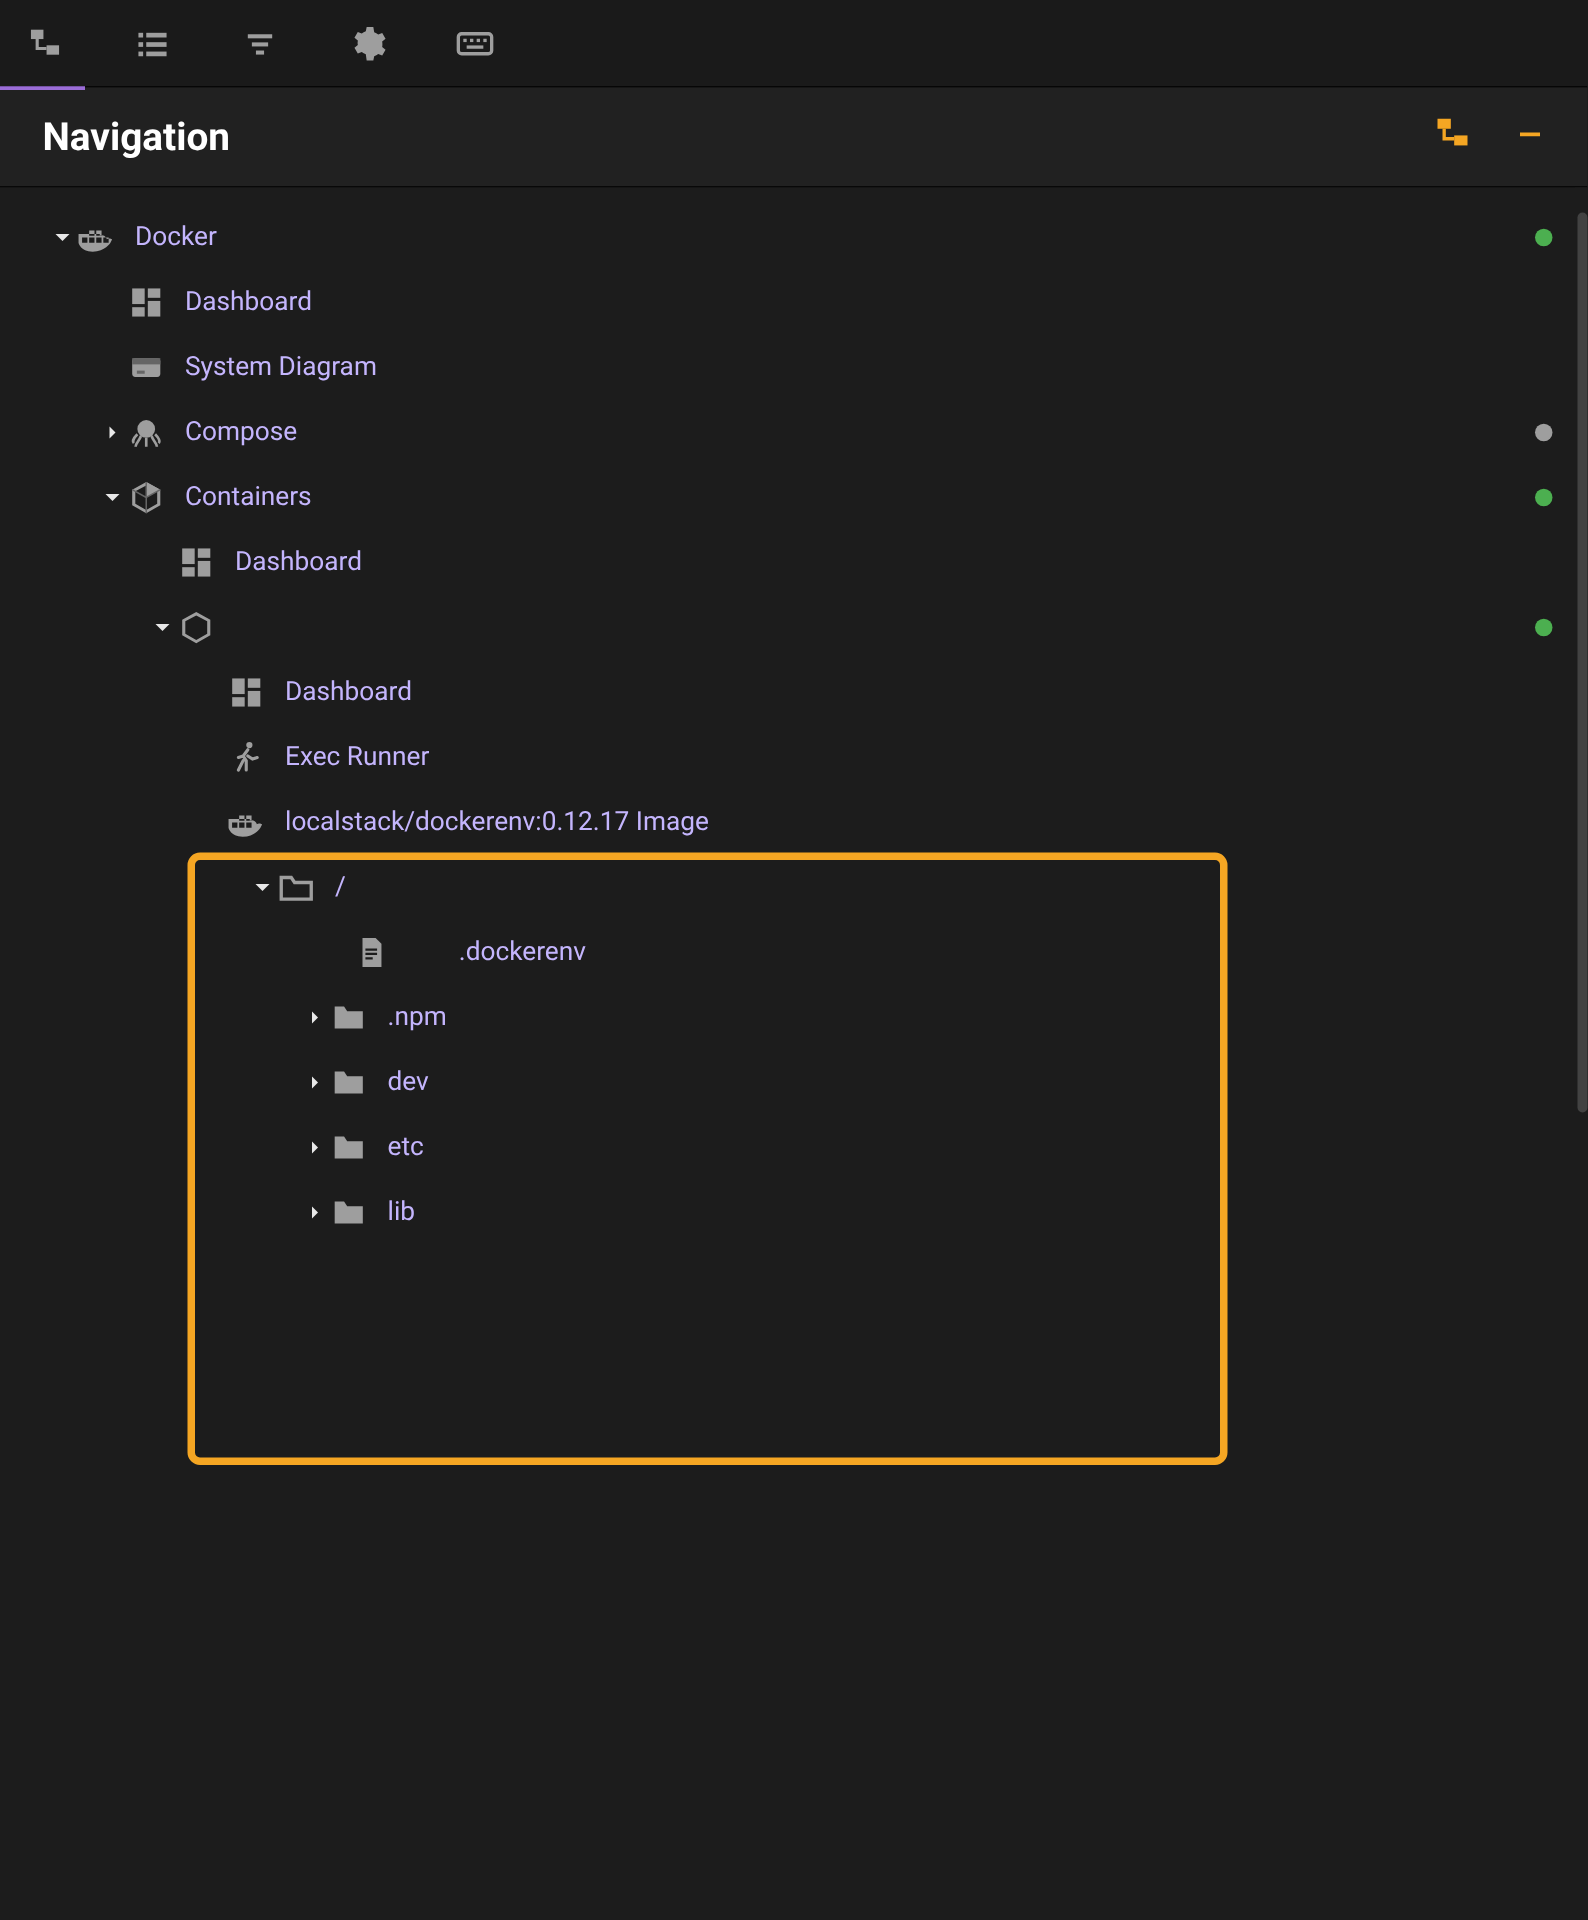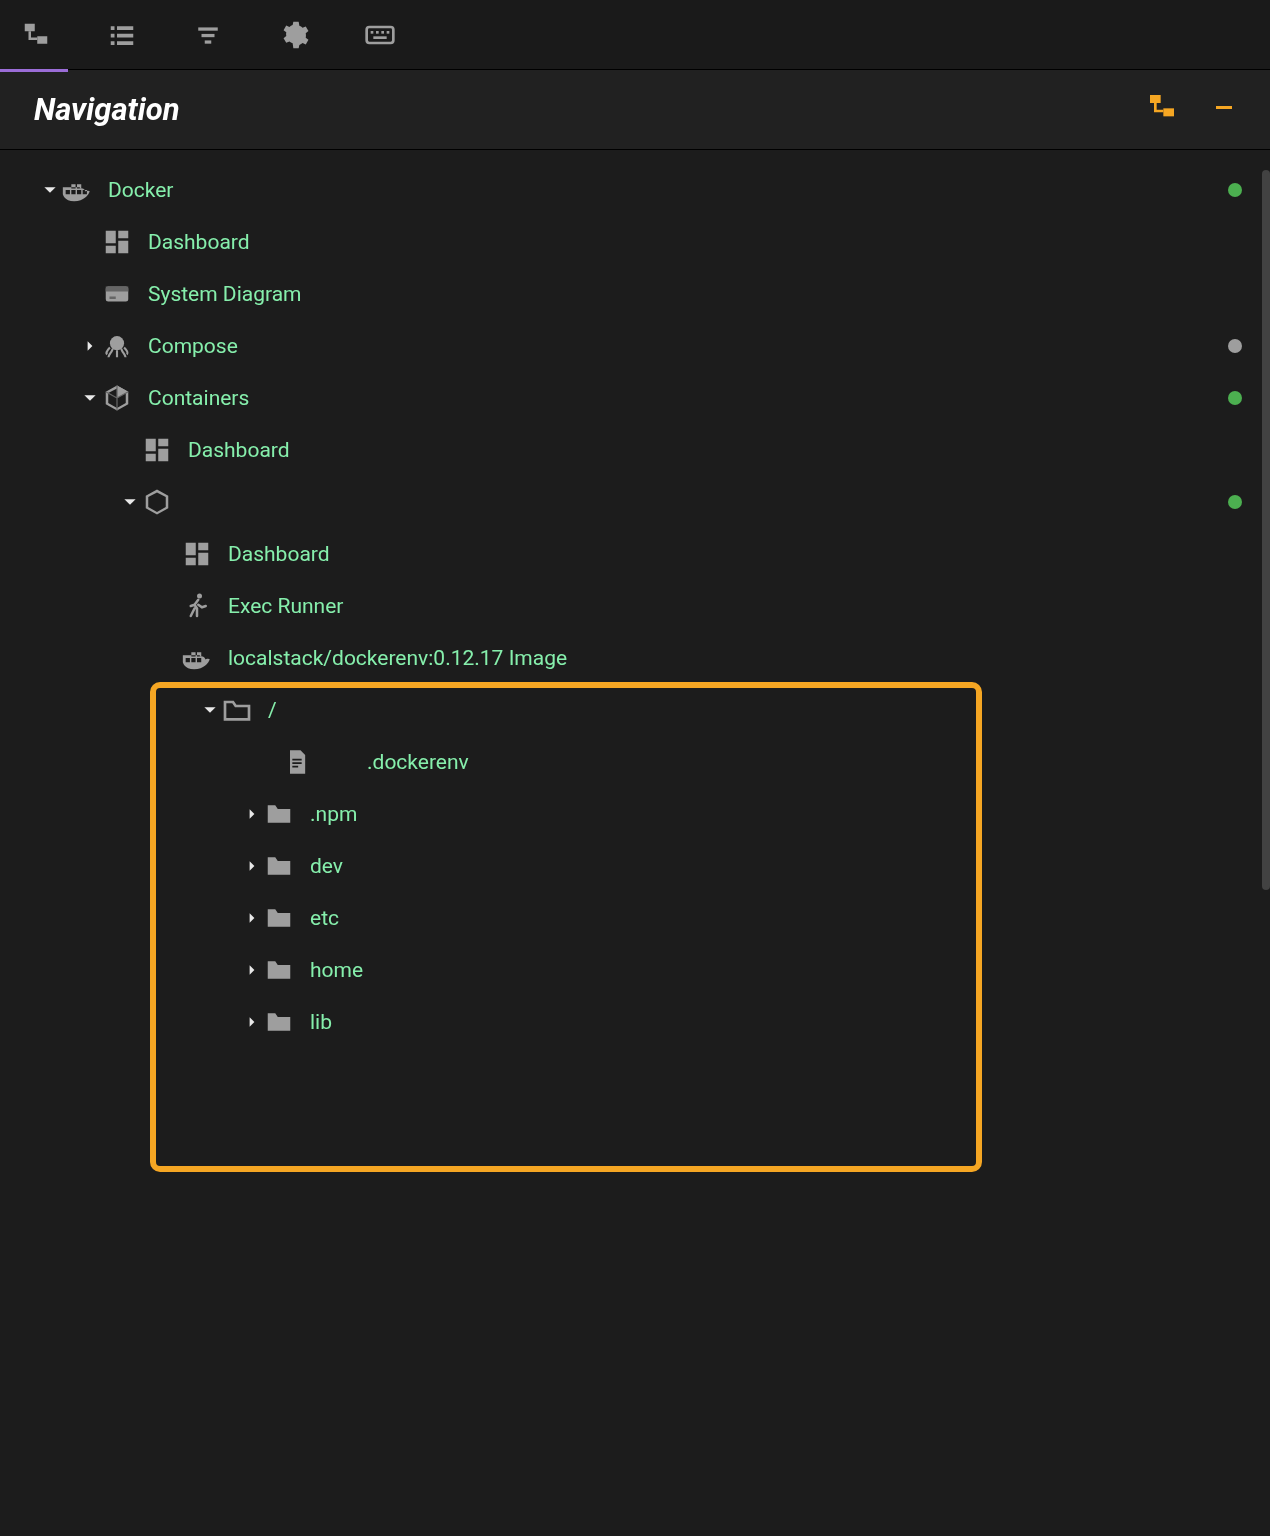--- a/index.html
+++ b/index.html
@@ -39,21 +39,20 @@
     background: #9b6dd7;
   }
   .nav-header {
     height: 80px;
     background: #212121;
     display: flex;
     align-items: center;
     justify-content: space-between;
     padding: 0 34px;
     border-bottom: 1px solid #000;
-    font-style: italic;
   }
   .nav-title {
     font-size: 31px;
     font-weight: 700;
     color: #fff;
   }
   .nav-header-actions {
     display: flex;
     align-items: center;
     gap: 34px;
@@ -85,21 +84,21 @@
     height: 34px;
     display: flex;
     align-items: center;
     justify-content: center;
     flex-shrink: 0;
     margin-right: 14px;
     color: #9e9e9e;
   }
   .row-label {
     font-size: 21px;
-    color: #86efac;
+    color: #c4b5fd;
     white-space: nowrap;
   }
   .status-dot {
     width: 14px;
     height: 14px;
     border-radius: 50%;
     position: absolute;
     right: 28px;
   }
   .dot-green { background: #4caf50; }
@@ -399,45 +398,32 @@
         </svg>
     </span>
     <span class="row-icon">
       <svg width="30" height="30" viewBox="0 0 24 24" fill="#9e9e9e">
           <path d="M3 5h6l2 3h10v11H3z"></path>
         </svg>
     </span>
     <span class="row-label">etc</span>
   </div>
 
+
   <div class="tree-row indent-5">
     <span class="expand-toggle">
       <svg width="12" height="12" viewBox="0 0 10 10">
           <path d="M3 1l4 4-4 4z" fill="#e8e8e8"></path>
         </svg>
     </span>
     <span class="row-icon">
       <svg width="30" height="30" viewBox="0 0 24 24" fill="#9e9e9e">
           <path d="M3 5h6l2 3h10v11H3z"></path>
         </svg>
     </span>
-    <span class="row-label">home</span>
-  </div>
-
-  <div class="tree-row indent-5">
-    <span class="expand-toggle">
-      <svg width="12" height="12" viewBox="0 0 10 10">
-          <path d="M3 1l4 4-4 4z" fill="#e8e8e8"></path>
-        </svg>
-    </span>
-    <span class="row-icon">
-      <svg width="30" height="30" viewBox="0 0 24 24" fill="#9e9e9e">
-          <path d="M3 5h6l2 3h10v11H3z"></path>
-        </svg>
-    </span>
     <span class="row-label">lib</span>
   </div>
 
   <div class="highlight-box"></div>
 
 </div>
 
 <div class="scrollbar-track"></div>
 <div class="scrollbar-thumb"></div>
 

